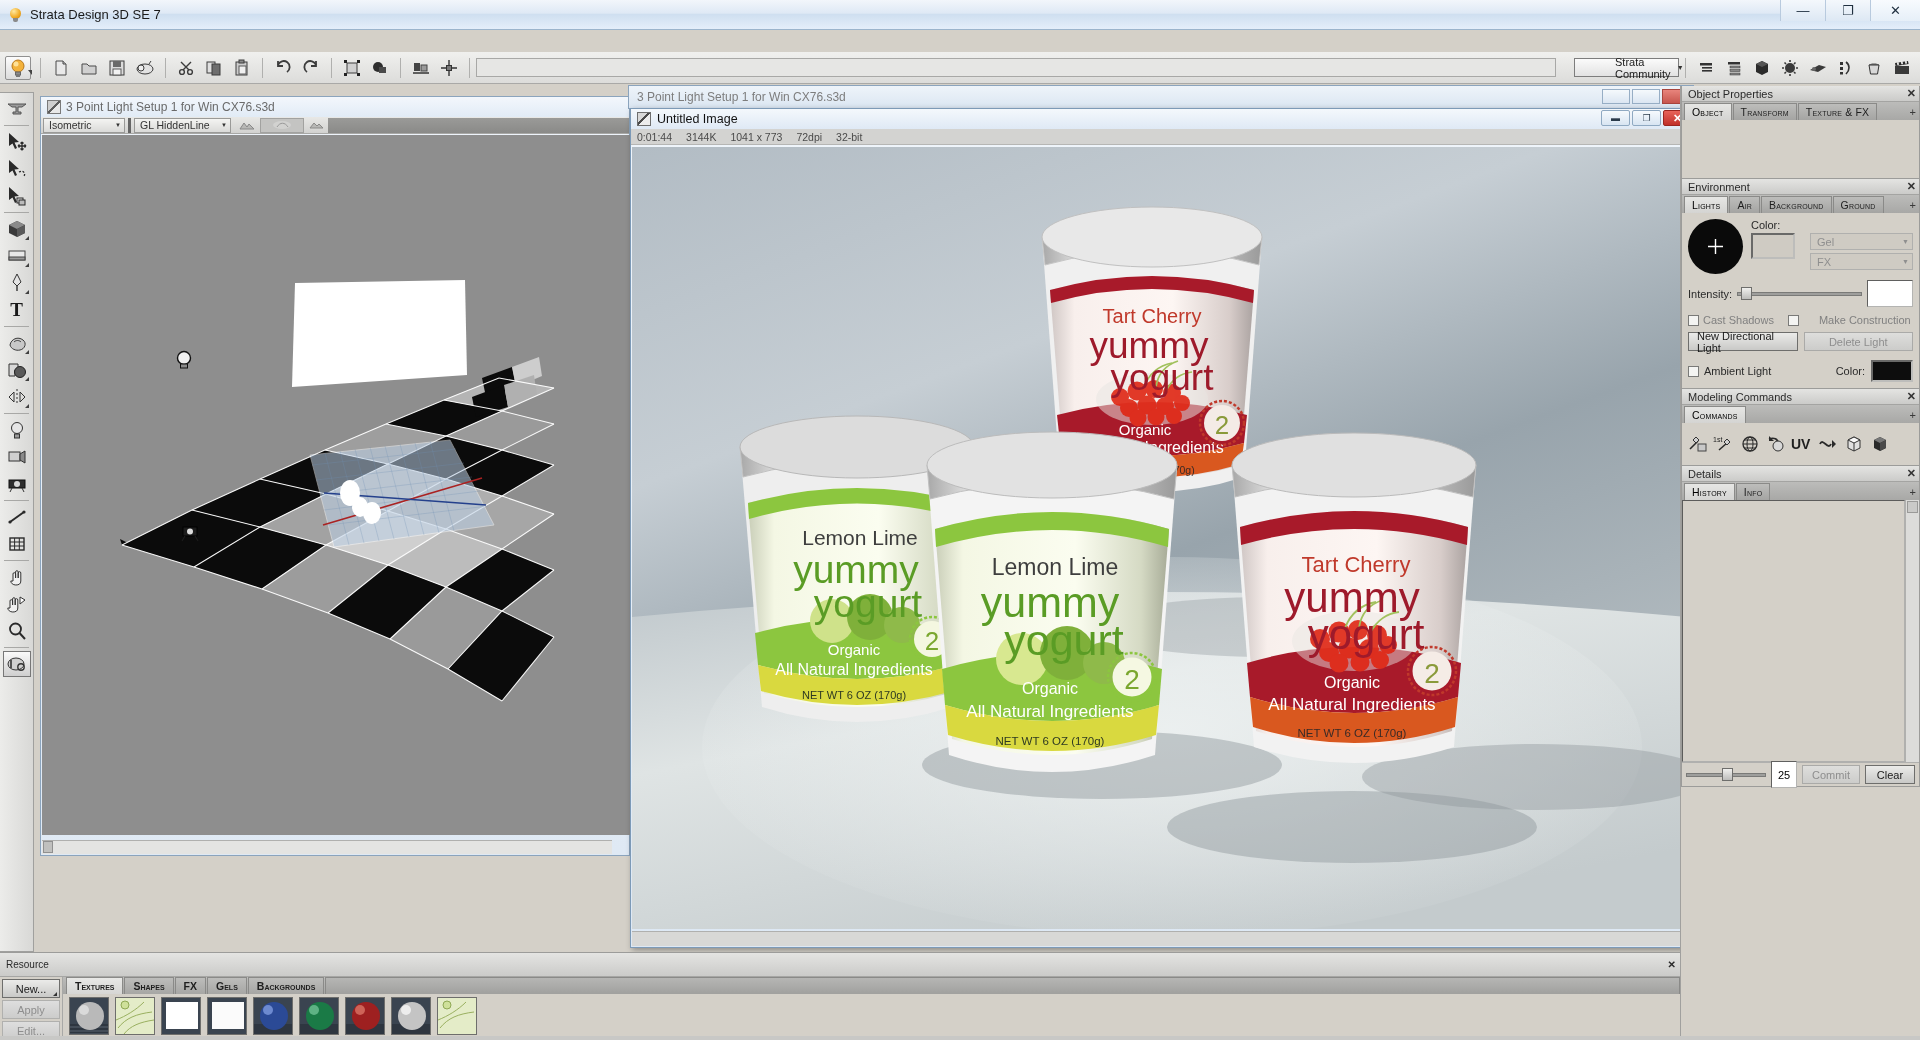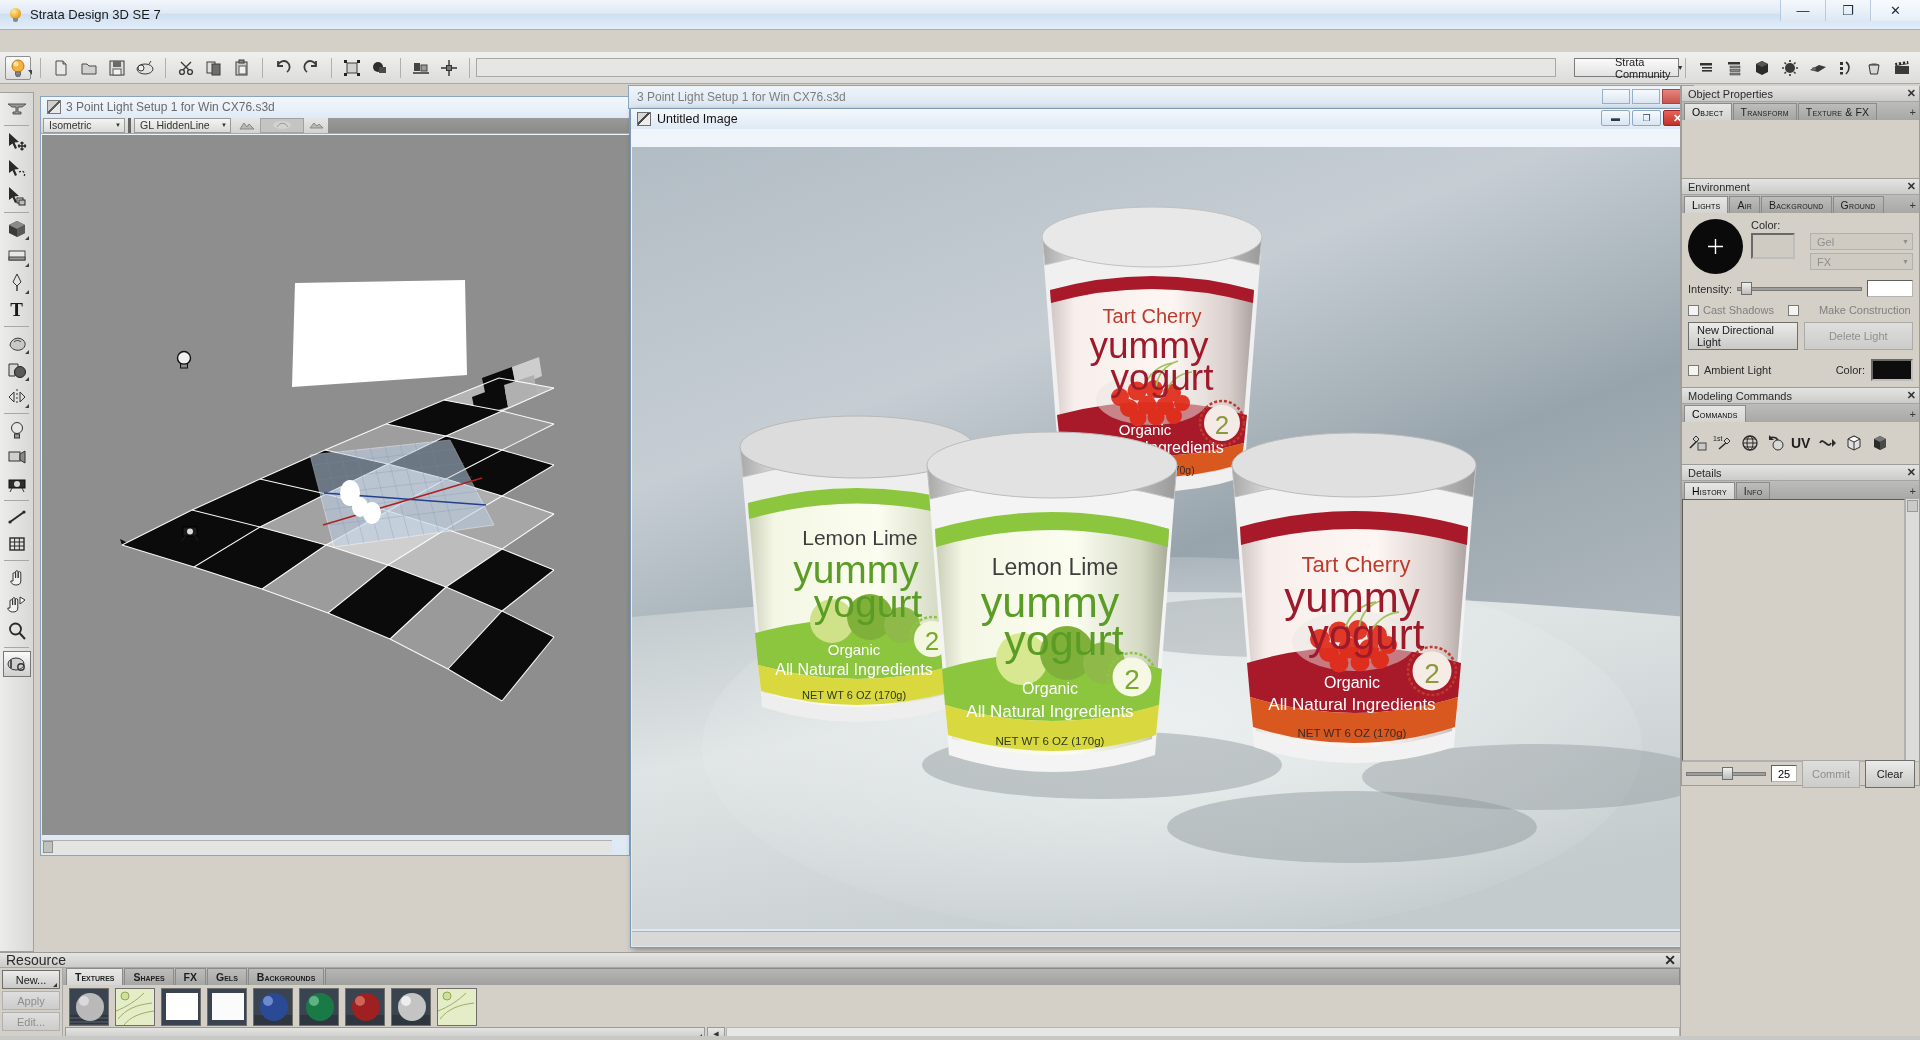--- a/index.html
+++ b/index.html
@@ -182,41 +182,41 @@
     display: flex; align-items: center; justify-content: center; color: #fff; font-size: 17px; }
   .lbl { font-size: 11px; color: #2a2a2a; }
   .lbl.dim { color: #808080; }
   .swatchbox { width: 44px; height: 26px; border: 2px inset #bdbdbb; background: #cfcbc3; }
   .swatchbox.black { background: #0d0d0d; }
   .ddisabled {
     height: 17px; border: 1px solid #b0b0ae; background: #cfcbc3; color: #8f8f8f;
     display: flex; align-items: center; justify-content: space-between; padding: 0 3px 0 6px; font-size: 11px;
   }
   .btn {
-    height: 28px; border: 1px solid #6e6e6c; padding: 0 8px;
+    height: 19px; border: 1px solid #6e6e6c; padding: 0 8px;
     background: linear-gradient(to bottom,#ebebe9,#c9c9c7);
     font-size: 11px; color: #1a1a1a; display: flex; align-items: center; justify-content: center;
   }
   .btn.dis { color: #8e8e8e; border-color: #aaaaa8; background: linear-gradient(to bottom,#dededc,#ccccca); }
   .chk { width: 11px; height: 11px; border: 1px solid #7a7a78; background: #f4f4f2; display: inline-block; }
   .slider-track { height: 4px; background: #9e9e9c; border: 1px solid #7a7a78; flex: 1; }
   .slider-knob { width: 11px; height: 13px; background: linear-gradient(to bottom,#f0f0ee,#bcbcba);
     border: 1px solid #6e6e6c; }
-  .numfield { border: 1px inset #b4b4b2; background: #fff; height: 17px; font-size: 11px;
+  .numfield { border: 1px inset #b4b4b2; background: #fff; height: 27px; font-size: 11px;
     display: flex; align-items: center; padding: 0 0; }
   .cmdicon { width: 24px; height: 22px; display: flex; align-items: center; justify-content: center; }
   .historybox { background: #d4d0c8; border: 1px inset #b0b0ae; }
   .vscroll { width: 14px; background: #dcdcda; border-left: 1px solid #b0b0ae; }
 
   
   .resourcebar { position: absolute; left: 0; bottom: 0; width: 1680px; height: 88px;
     background: #d4d0c8; border-top: 1px solid #9c9c9a; }
-  .rb-hdr { height: 15px; background: linear-gradient(to bottom,#e4e4e2,#cbcbc9);
+  .rb-hdr { height: 24px; background: linear-gradient(to bottom,#e4e4e2,#cbcbc9);
     display: flex; align-items: center; justify-content: space-between; padding: 0 4px 0 6px;
-    font-size: 14px; color: #2a2a2a; border-bottom: 1px solid #a6a6a4; }
+    font-size: 10px; color: #2a2a2a; border-bottom: 1px solid #a6a6a4; }
   .rb-left { width: 62px; padding: 2px 2px 0 2px; }
   .rb-btn { height: 19px; border: 1px solid #6e6e6c; margin-bottom: 2px;
     background: linear-gradient(to bottom,#ebebe9,#c9c9c7); font-size: 11px; color: #1a1a1a;
     display: flex; align-items: center; justify-content: center; position: relative; }
   .rb-btn.dis { color: #8e8e8e; border-color: #b0b0ae; background: linear-gradient(to bottom,#dedede,#cccccb); }
   .rb-btn.plain { border: none; background: none; justify-content: flex-start; padding-left: 4px; }
   .rtab { height: 17px; padding: 0 8px; display: flex; align-items: center;
     font-size: 10.5px; font-variant: small-caps; color: #1e1e1e;
     background: linear-gradient(to bottom,#bdbdbb,#a6a6a4); border: 1px solid #8a8a88; border-bottom: none; margin-right: 1px; font-weight: bold; }
   .rtab.active { background: linear-gradient(to bottom,#e8e8e6,#d6d6d4); }
@@ -725,20 +725,27 @@
 
   <div class="imgwin">
     <div class="iw-title">
       <div class="iw-icon"></div>
       <span class="t">Untitled Image</span>
       <div class="iw-wbtns">
         <div class="iw-wb">▬</div>
         <div class="iw-wb">❐</div>
         <div class="iw-wb close">✕</div>
       </div>
+    </div>
+    <div class="iw-stats">
+      <span>0:01:44</span>
+      <span>3144K</span>
+      <span>1041 x 773</span>
+      <span>72dpi</span>
+      <span>32-bit</span>
     </div>
 
     <div class="iw-canvas">
       <svg width="1055" height="782" viewBox="0 0 1055 782">
         <defs>
           <linearGradient id="bgwall" x1="0" y1="0" x2="0.5" y2="1">
             <stop offset="0%" stop-color="#b2bcc4"></stop>
             <stop offset="35%" stop-color="#c6ced4"></stop>
             <stop offset="62%" stop-color="#98a4ac"></stop>
             <stop offset="100%" stop-color="#b8c0c4"></stop>

